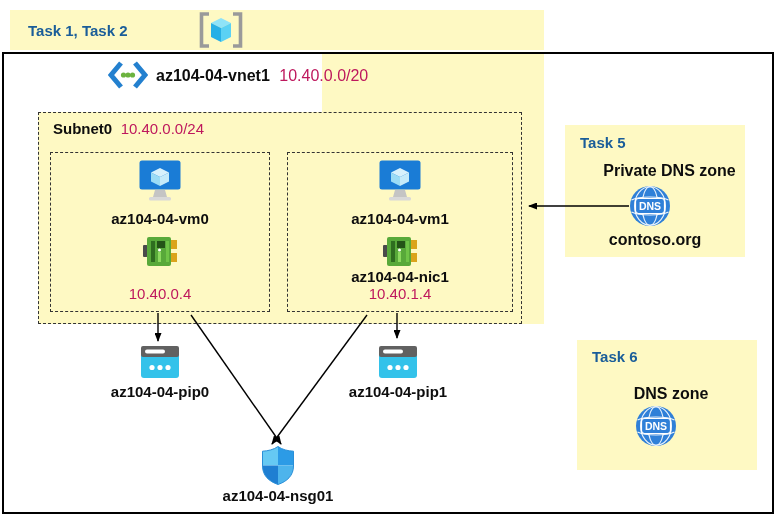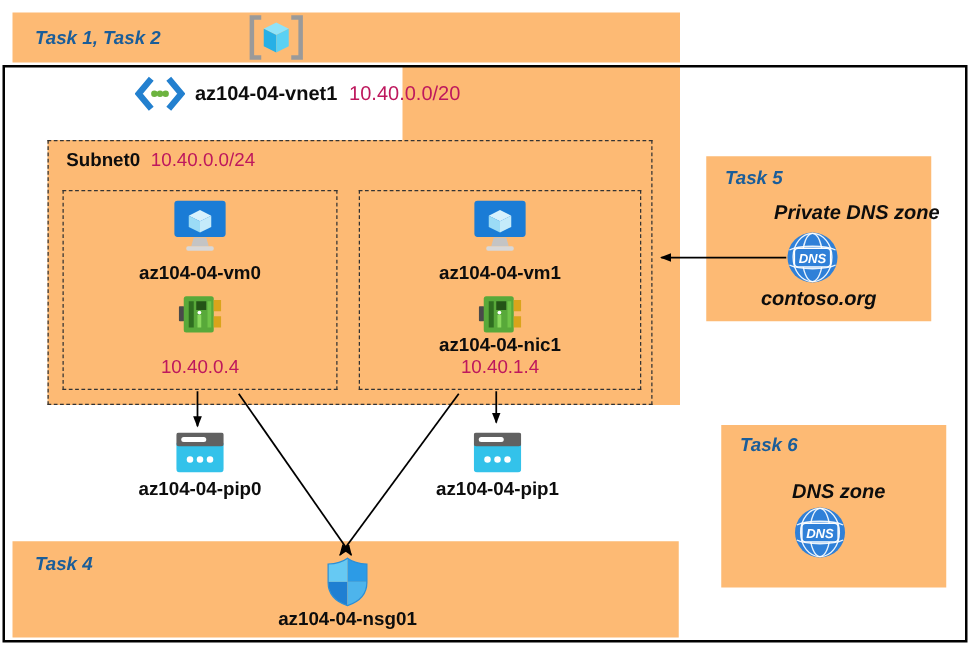--- a/index.html
+++ b/index.html
@@ -4,21 +4,21 @@
 <style>
   * { box-sizing: border-box; margin: 0; padding: 0; }
   html,body { background:#fff; }
   #page {
     position: relative; width: 776px; height: 517px;
     background: #fff; overflow: hidden;
     font-family: "Liberation Sans", sans-serif;
     color: #0d0d0d;
   }
   .abs { position: absolute; }
-  .panel { position: absolute; background: #fdba74; font-style: italic; }
+  .panel { position: absolute; background: #fef9c3; }
   .heading { font-size: 15px; font-weight: 700; color: #1a5d99; line-height: 18px; }
   .name { font-size: 15px; font-weight: 700; color: #0d0d0d; line-height: 18px; }
   .plain { font-size: 15px; font-weight: 400; color: #be185d; line-height: 18px; }
   .big { font-size: 16px; line-height: 19px; }
   .center { text-align: center; }
   .dashed { position: absolute; border: 1px dashed #333; background: transparent; }
   #outer-rect { position: absolute; left: 2px; top: 52px; width: 772px; height: 462px;
                 border: 2px solid #000; z-index: 3; pointer-events: none; }
   #gray-upper { left: 322px; top: 52px; width: 222px; height: 62px; z-index: 0; }
   #gray-subnet-bg { left: 38px; top: 112px; width: 506px; height: 212px; z-index: 0; }
@@ -129,21 +129,21 @@
       <rect x="23" y="5" width="3" height="21" fill="#6fc447"></rect>
       <rect x="28" y="4" width="6" height="9" fill="#daa41b"></rect>
       <rect x="28" y="17" width="6" height="9" fill="#daa41b"></rect>
     </svg>
   </span>
   <div class="abs name center z10" style="left:300px; top:268px; width:200px;">az104-04-nic1</div>
   <div class="abs plain center z10" style="left:300px; top:285px; width:200px;">10.40.1.4</div>
 
   <div class="panel" id="box-task5">
     <div class="abs heading" style="left:15px; top:9px;">Task 5</div>
-    <div class="abs name big center" style="left:16px; top:36px; width:173px;padding-left:36px;">Private DNS zone</div>
+    <div class="abs name big center" style="left:0; top:36px; width:173px;padding-left:36px;">Private DNS zone</div>
     <span class="abs" style="left:64px; top:60px;">
       <svg width="42" height="42" viewBox="0 0 42 42">
         <circle cx="21" cy="21" r="20" fill="#2f80d8"></circle>
         <ellipse cx="21" cy="21" rx="8" ry="19.3" fill="none" stroke="#ffffff" stroke-width="1.1" opacity="0.9"></ellipse>
         <ellipse cx="21" cy="21" rx="15.5" ry="19.3" fill="none" stroke="#ffffff" stroke-width="1.1" opacity="0.9"></ellipse>
         <path d="M2.5,15 C10,11 32,11 39.5,15" fill="none" stroke="#ffffff" stroke-width="1.1" opacity="0.9"></path>
         <path d="M2.5,27 C10,31 32,31 39.5,27" fill="none" stroke="#ffffff" stroke-width="1.1" opacity="0.9"></path>
         <rect x="6.5" y="13.5" width="29" height="15" rx="3" fill="#2f80d8" stroke="#ffffff" stroke-width="1.2"></rect>
         <text x="21" y="25" text-anchor="middle" font-family="Liberation Sans, sans-serif" font-size="10.5" font-weight="bold" fill="#ffffff">DNS</text>
       </svg>
@@ -183,23 +183,20 @@
         <ellipse cx="21" cy="21" rx="8" ry="19.3" fill="none" stroke="#ffffff" stroke-width="1.1" opacity="0.9"></ellipse>
         <ellipse cx="21" cy="21" rx="15.5" ry="19.3" fill="none" stroke="#ffffff" stroke-width="1.1" opacity="0.9"></ellipse>
         <path d="M2.5,15 C10,11 32,11 39.5,15" fill="none" stroke="#ffffff" stroke-width="1.1" opacity="0.9"></path>
         <path d="M2.5,27 C10,31 32,31 39.5,27" fill="none" stroke="#ffffff" stroke-width="1.1" opacity="0.9"></path>
         <rect x="6.5" y="13.5" width="29" height="15" rx="3" fill="#2f80d8" stroke="#ffffff" stroke-width="1.2"></rect>
         <text x="21" y="25" text-anchor="middle" font-family="Liberation Sans, sans-serif" font-size="10.5" font-weight="bold" fill="#ffffff">DNS</text>
       </svg>
     </span>
   </div>
 
-  <div class="panel" id="band-task4">
-    <div class="abs heading" style="left:18px; top:10px;">Task 4</div>
-  </div>
   <span class="abs z10" style="left:259px; top:445px;">
     <svg width="38" height="41" viewBox="0 0 38 41">
       <defs>
         <clipPath id="shieldClip">
           <path d="M19,1.5 C15,4.5 9,6 3.5,6.2 L3.5,21 C3.5,30.5 10,36.5 19,39.5 C28,36.5 34.5,30.5 34.5,21 L34.5,6.2 C29,6 23,4.5 19,1.5 Z"></path>
         </clipPath>
       </defs>
       <g clip-path="url(#shieldClip)">
         <rect x="0" y="0" width="19" height="20.5" fill="#66c9f3"></rect>
         <rect x="19" y="0" width="19" height="20.5" fill="#2c9be6"></rect>

